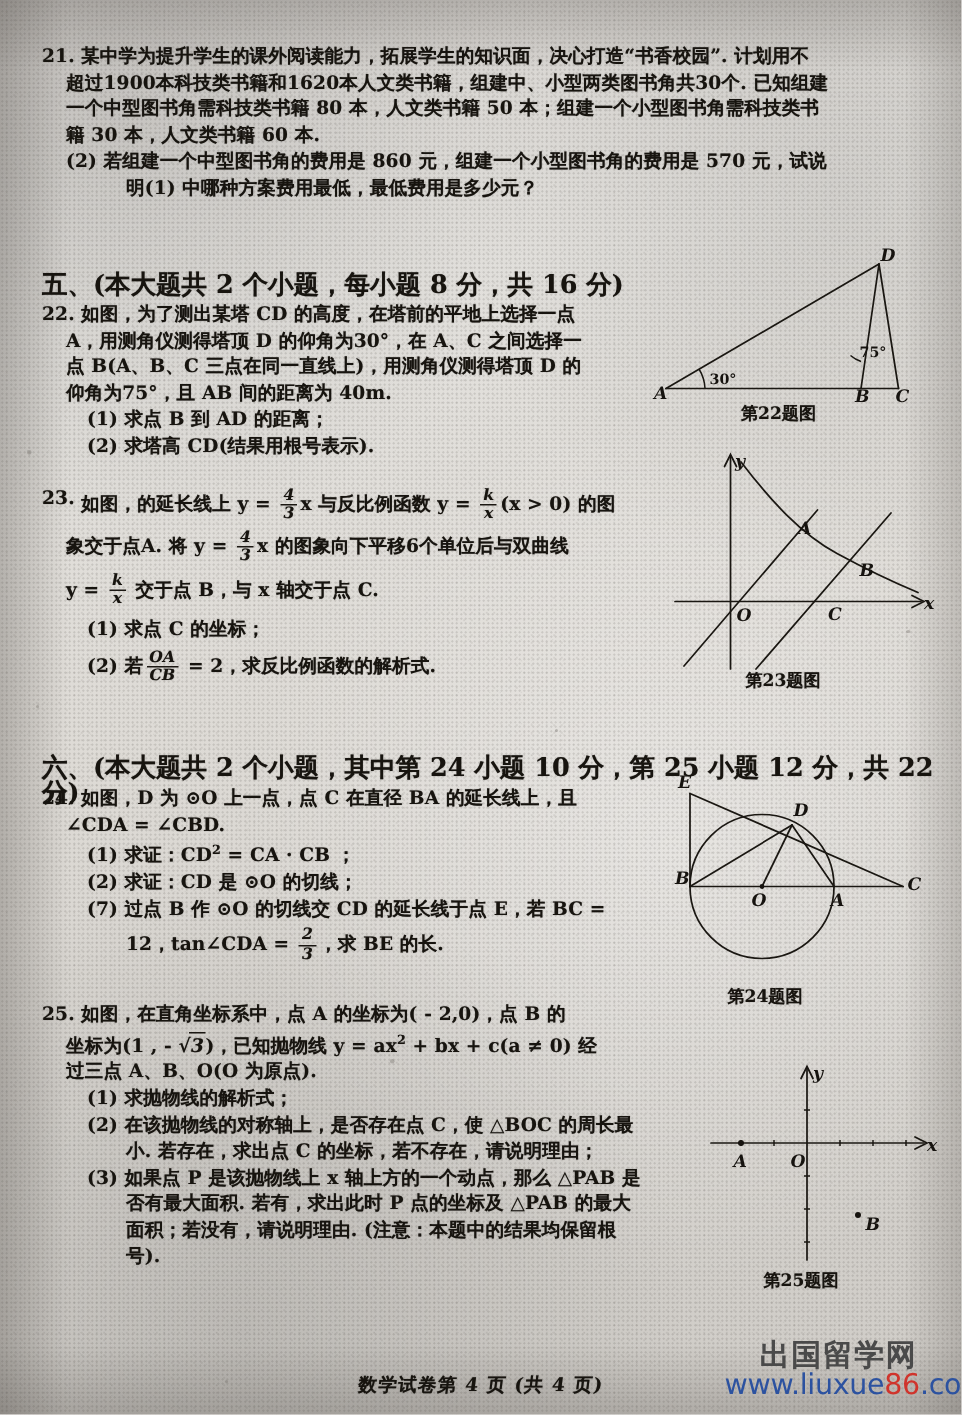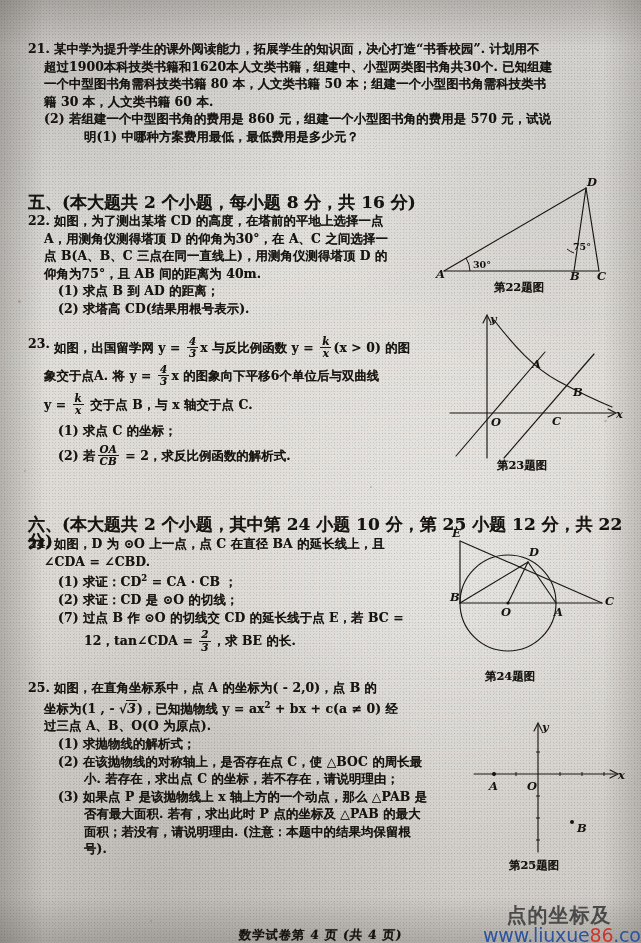--- a/index.html
+++ b/index.html
@@ -48,21 +48,20 @@
       linear-gradient(to right, rgba(80,75,70,.30), rgba(0,0,0,0) 7%),
       linear-gradient(to left, rgba(80,75,70,.22), rgba(0,0,0,0) 6%),
       linear-gradient(to bottom, rgba(80,75,70,.26), rgba(0,0,0,0) 5%),
       linear-gradient(to top, rgba(80,75,70,.26), rgba(0,0,0,0) 5%);
   }
 
   .content {
     position: absolute;
     inset: 0;
     z-index: 3;
-    margin-top: 12px;
   }
 
   
   .qblock {
     position: absolute;
     font-size: 12.4px;
     line-height: 17.6px;
     font-weight: 700;
     letter-spacing: .1px;
     text-shadow: 0 0 .6px rgba(20,18,14,.55);
@@ -208,21 +207,21 @@
         <span class="ind">仰角为75°，且 AB 间的距离为 40m.</span>
         <span class="sub">(1) 求点 B 到 AD 的距离；</span>
         <span class="sub">(2) 求塔高 CD(结果用根号表示).</span>
       </span>
     </div>
 
     <div class="qblock" style="left:28px; top:322px; width:400px; line-height:19px;">
       <span class="qnum">23.</span>
       <span class="qbody" style="display:block; padding-left:26px;">
         <span class="ind" style="line-height:27px;">
-          <span>如图，出国留学网 y = </span><span class="frac"><span class="num">4</span><span class="den">3</span></span><span>x 与反比例函数 y = </span><span class="frac"><span class="num">k</span><span class="den">x</span></span><span>(x &gt; 0) 的图</span>
+          <span>如图，的延长线上 y = </span><span class="frac"><span class="num">4</span><span class="den">3</span></span><span>x 与反比例函数 y = </span><span class="frac"><span class="num">k</span><span class="den">x</span></span><span>(x &gt; 0) 的图</span>
         </span>
       </span>
       <span class="qbody" style="display:block; padding-left:16px;">
         <span class="ind" style="line-height:29px;">
           <span>象交于点A. 将 y = </span><span class="frac"><span class="num">4</span><span class="den">3</span></span><span>x 的图象向下平移6个单位后与双曲线</span>
         </span>
         <span class="ind" style="line-height:30px;">
           <span>y = </span><span class="frac"><span class="num">k</span><span class="den">x</span></span><span> 交于点 B，与 x 轴交于点 C.</span>
         </span>
         <span class="sub" style="line-height:22px;">(1) 求点 C 的坐标；</span>
@@ -375,21 +374,21 @@
         <text class="lbl" x="78" y="19">y</text>
       </svg>
       <div class="figcap" style="left:45px; top:146px;">第25题图</div>
     </div>
 
     <div id="footer">
       <span class="ftext">数学试卷第 4 页 (共 4 页)</span>
     </div>
 
     <div id="watermark">
-      <div id="wm-cn">点的坐标及</div>
+      <div id="wm-cn">出国留学网</div>
       <div id="wm-url"><span>www.liuxue</span><span class="hot">86</span><span>.com</span></div>
     </div>
 
   </div>
 
   <div id="grain"></div>
   <div id="vignette"></div>
 
   <div class="speck" style="left:18px; top:300px; width:3px; height:3px;"></div>
   <div class="speck" style="left:24px; top:470px; width:2px; height:2px;"></div>

